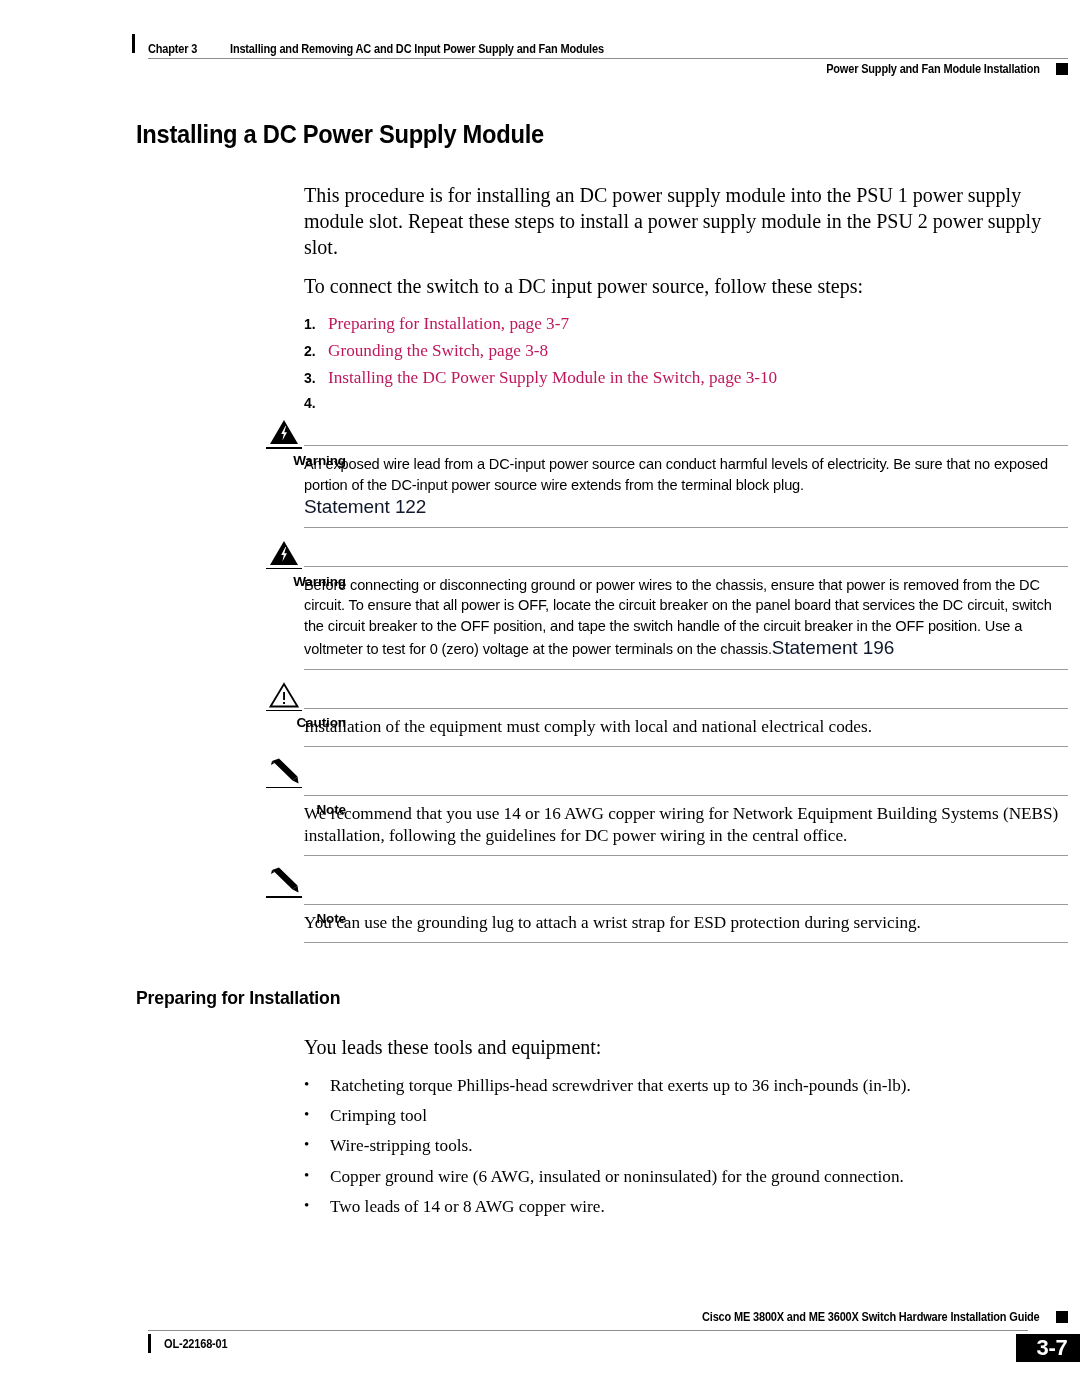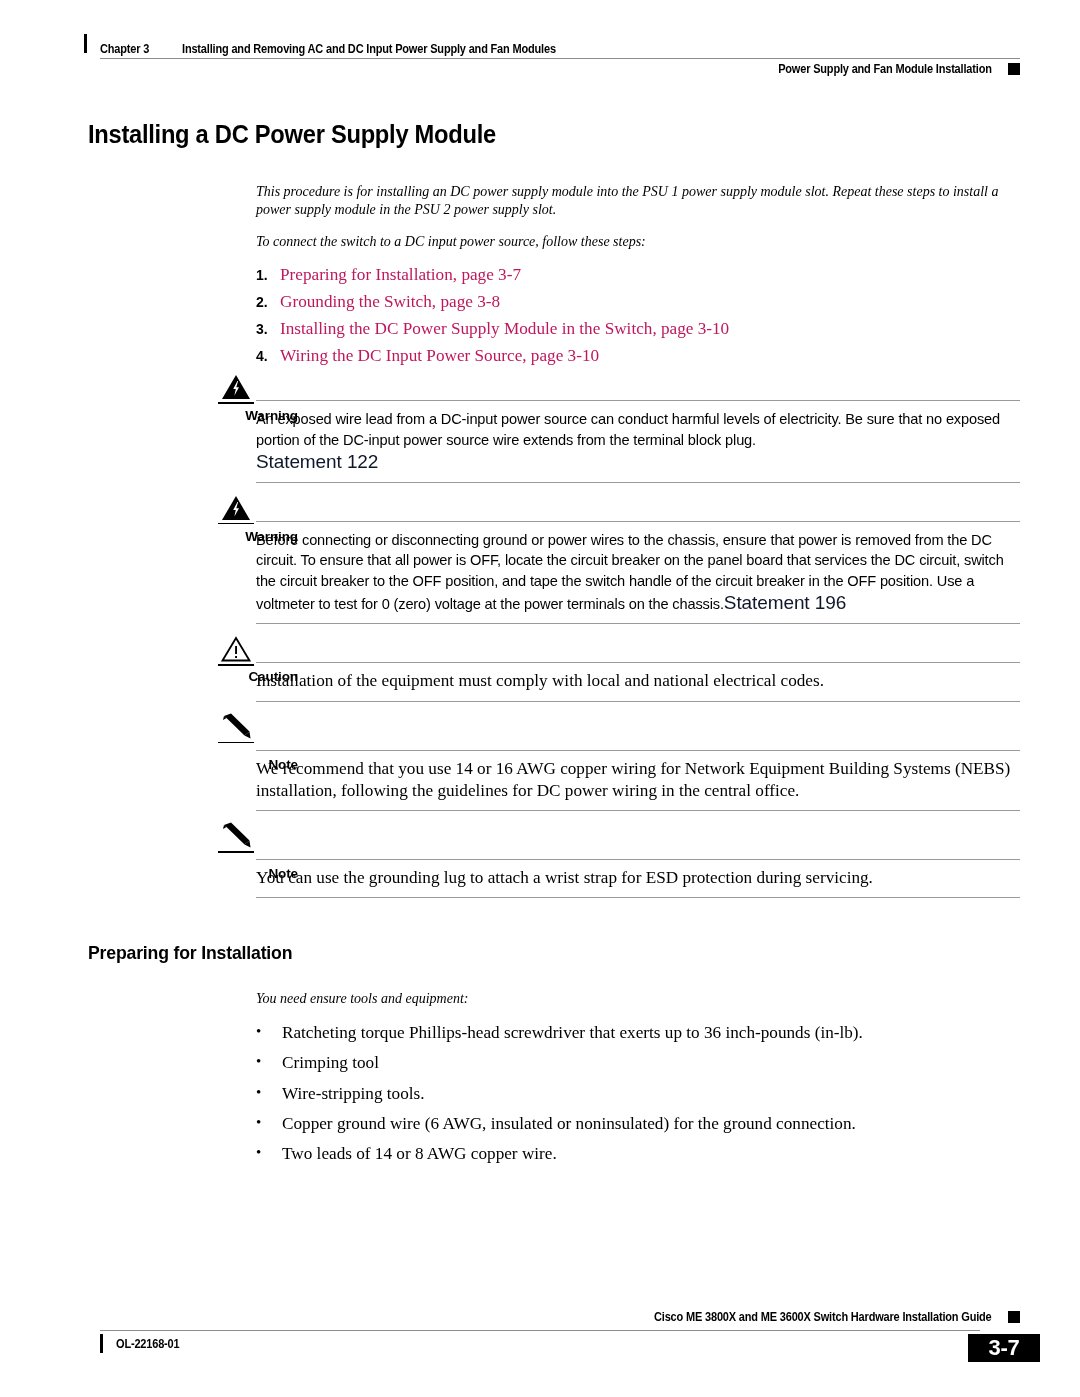--- a/index.html
+++ b/index.html
@@ -12,20 +12,21 @@
     height: 1397px;
     position: relative;
     font-family: "Liberation Serif", serif;
     color: #000000;
     -webkit-font-smoothing: antialiased;
   }
 
   .page {
     position: absolute;
     inset: 0;
+    margin-left: 48px;
   }
 
   
   .header {
     position: absolute;
     left: 84px;
     top: 34px;
     width: 936px;
   }
   .header-row1 {
@@ -118,24 +119,23 @@
     letter-spacing: -0.2px;
     transform: scaleX(0.93);
     transform-origin: left center;
   }
 
   .body-col {
     margin-left: 168px;
   }
 
   p.body {
-    font-size: 14px;
+    font-size: 20px;
     line-height: 1.29;
     margin: 0 0 14px 0;
-    font-style: italic;
   }
 
   
   ol.steps {
     list-style: none;
     margin: 4px 0 0 0;
     padding: 0;
   }
   ol.steps li {
     display: flex;
@@ -356,21 +356,20 @@
         <li>
           <span class="step-num">2.</span>
           <a class="step-link" href="#">Grounding the Switch, page 3-8</a>
         </li>
         <li>
           <span class="step-num">3.</span>
           <a class="step-link" href="#">Installing the DC Power Supply Module in the Switch, page 3-10</a>
         </li>
         <li>
           <span class="step-num">4.</span>
-          <a class="step-link" href="#">Wiring the DC Input Power Source, page 3-10</a>
         </li>
       </ol>
     </div>
 
     <div class="adm warning" style="margin-top:34px;">
       <div class="adm-icon">
         <svg width="30" height="26" viewBox="0 0 30 26" aria-hidden="true">
           <polygon points="15,1 29,25 1,25" fill="#000"></polygon>
           <polygon points="16.4,7 12.2,15 14.8,15 13.4,21.5 18,13.2 15.3,13.2 17.1,7" fill="#fff"></polygon>
         </svg>
@@ -438,21 +437,21 @@
       </div>
       <div class="adm-label">Note</div>
       <div class="adm-body note-body">
         <span class="adm-text-serif">You can use the grounding lug to attach a wrist strap for ESD protection during servicing.</span>
       </div>
     </div>
 
     <h2 class="sec-title" style="margin-top:44px;">Preparing for Installation</h2>
 
     <div class="body-col">
-      <p class="body">You need ensure tools and equipment:</p>
+      <p class="body">You leads these tools and equipment:</p>
       <ul class="tools">
         <li>
           <span class="bullet">•</span>
           <span>Ratcheting torque Phillips-head screwdriver that exerts up to 36 inch-pounds (in-lb).</span>
         </li>
         <li>
           <span class="bullet">•</span>
           <span>Crimping tool</span>
         </li>
         <li>

